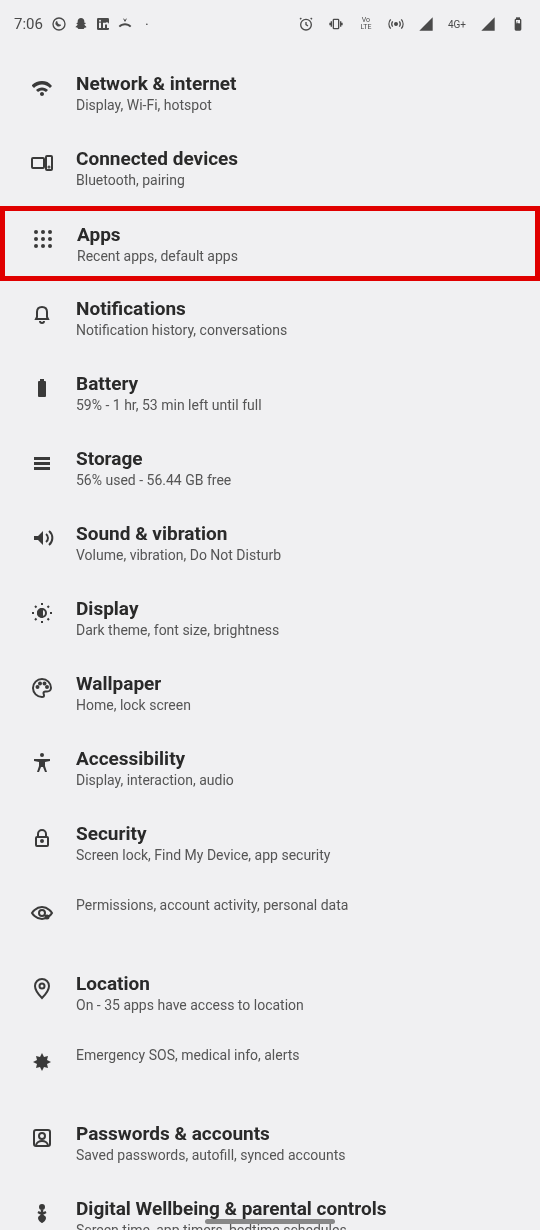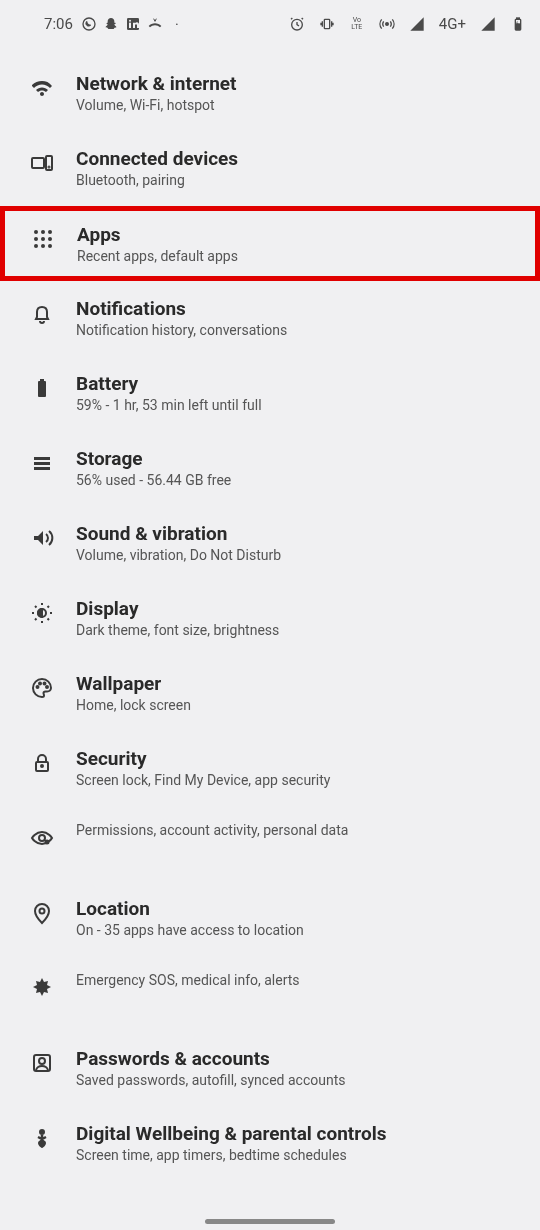--- a/index.html
+++ b/index.html
@@ -17,21 +17,20 @@
       overflow: hidden;
     }
     .status-bar {
       display: flex;
       justify-content: space-between;
       align-items: center;
       padding: 8px 14px 4px 14px;
       height: 44px;
       font-size: 14px;
       color: #4a4a4a;
-      margin-left: 30px;
     }
     .status-left {
       display: flex;
       align-items: center;
       gap: 6px;
     }
     .status-right {
       display: flex;
       align-items: center;
       gap: 14px;
@@ -159,21 +158,21 @@
       <svg viewBox="0 0 24 24" fill="none" stroke="#4a4a4a" stroke-width="2">
           <circle cx="12" cy="12" r="2" fill="#4a4a4a"></circle>
           <path d="M7 8a7 7 0 000 8M17 8a7 7 0 010 8M4 5a11 11 0 000 14M20 5a11 11 0 010 14"></path>
         </svg>
     </span>
     <span class="status-icon">
       <svg viewBox="0 0 24 24" fill="#4a4a4a">
           <path d="M2 22L22 2v20H2z"></path>
         </svg>
     </span>
-    <span style="font-size:15px;">4G+</span>
+    <span style="font-size:10px;">4G+</span>
     <span class="status-icon">
       <svg viewBox="0 0 24 24" fill="#4a4a4a">
           <path d="M2 22L22 2v20H2z"></path>
         </svg>
     </span>
     <span class="status-icon">
       <svg viewBox="0 0 24 24" fill="none" stroke="#4a4a4a" stroke-width="2">
           <rect x="8" y="5" width="8" height="16" rx="1"></rect>
           <rect x="10" y="3" width="4" height="2"></rect>
           <rect x="9" y="12" width="6" height="8" fill="#4a4a4a"></rect>
@@ -185,21 +184,21 @@
 
 <div class="settings-list" id="settings-container">
 <div class="setting-item">
     <div class="setting-icon">
         <svg viewBox="0 0 24 24" fill="#3a3a3a">
           <path d="M12 20c1.1 0 2-.9 2-2s-.9-2-2-2-2 .9-2 2 .9 2 2 2zm-6-6l2 2c1-1 2.5-1.6 4-1.6s3 .6 4 1.6l2-2c-1.6-1.6-3.7-2.5-6-2.5s-4.4.9-6 2.5zm-4-4l2 2c2.2-2.2 5-3.4 8-3.4s5.8 1.2 8 3.4l2-2C19.3 6.3 15.8 5 12 5s-7.3 1.3-10 4z"></path>
         </svg>
       </div>
     <div class="setting-text">
       <div class="setting-title">Network &amp; internet</div>
-      <div class="setting-subtitle">Volume, Wi-Fi, hotspot</div>
+      <div class="setting-subtitle">Display, Wi-Fi, hotspot</div>
     </div>
   </div>
     <div class="setting-item">
     <div class="setting-icon">
         <svg viewBox="0 0 24 24" fill="none" stroke="#3a3a3a" stroke-width="2">
           <rect x="2" y="7" width="12" height="10" rx="1"></rect>
           <rect x="16" y="5" width="6" height="14" rx="1"></rect>
           <circle cx="19" cy="16" r="0.5" fill="#3a3a3a"></circle>
         </svg>
       </div>
@@ -298,20 +297,32 @@
           <circle cx="17" cy="11" r="1" fill="#3a3a3a"></circle>
         </svg>
       </div>
     <div class="setting-text">
       <div class="setting-title">Wallpaper</div>
       <div class="setting-subtitle">Home, lock screen</div>
     </div>
   </div>
     <div class="setting-item">
     <div class="setting-icon">
+        <svg viewBox="0 0 24 24" fill="#3a3a3a">
+          <circle cx="12" cy="4" r="2"></circle>
+          <path d="M4 8h16v2l-5 1v4l2 6h-2l-2-5h-2l-2 5H7l2-6v-4L4 10V8z"></path>
+        </svg>
+      </div>
+    <div class="setting-text">
+      <div class="setting-title">Accessibility</div>
+      <div class="setting-subtitle">Display, interaction, audio</div>
+    </div>
+  </div>
+    <div class="setting-item">
+    <div class="setting-icon">
         <svg viewBox="0 0 24 24" fill="none" stroke="#3a3a3a" stroke-width="2">
           <rect x="6" y="11" width="12" height="9" rx="1"></rect>
           <path d="M8 11V8a4 4 0 018 0v3"></path>
           <circle cx="12" cy="15" r="1" fill="#3a3a3a"></circle>
         </svg>
       </div>
     <div class="setting-text">
       <div class="setting-title">Security</div>
       <div class="setting-subtitle">Screen lock, Find My Device, app security</div>
     </div>

